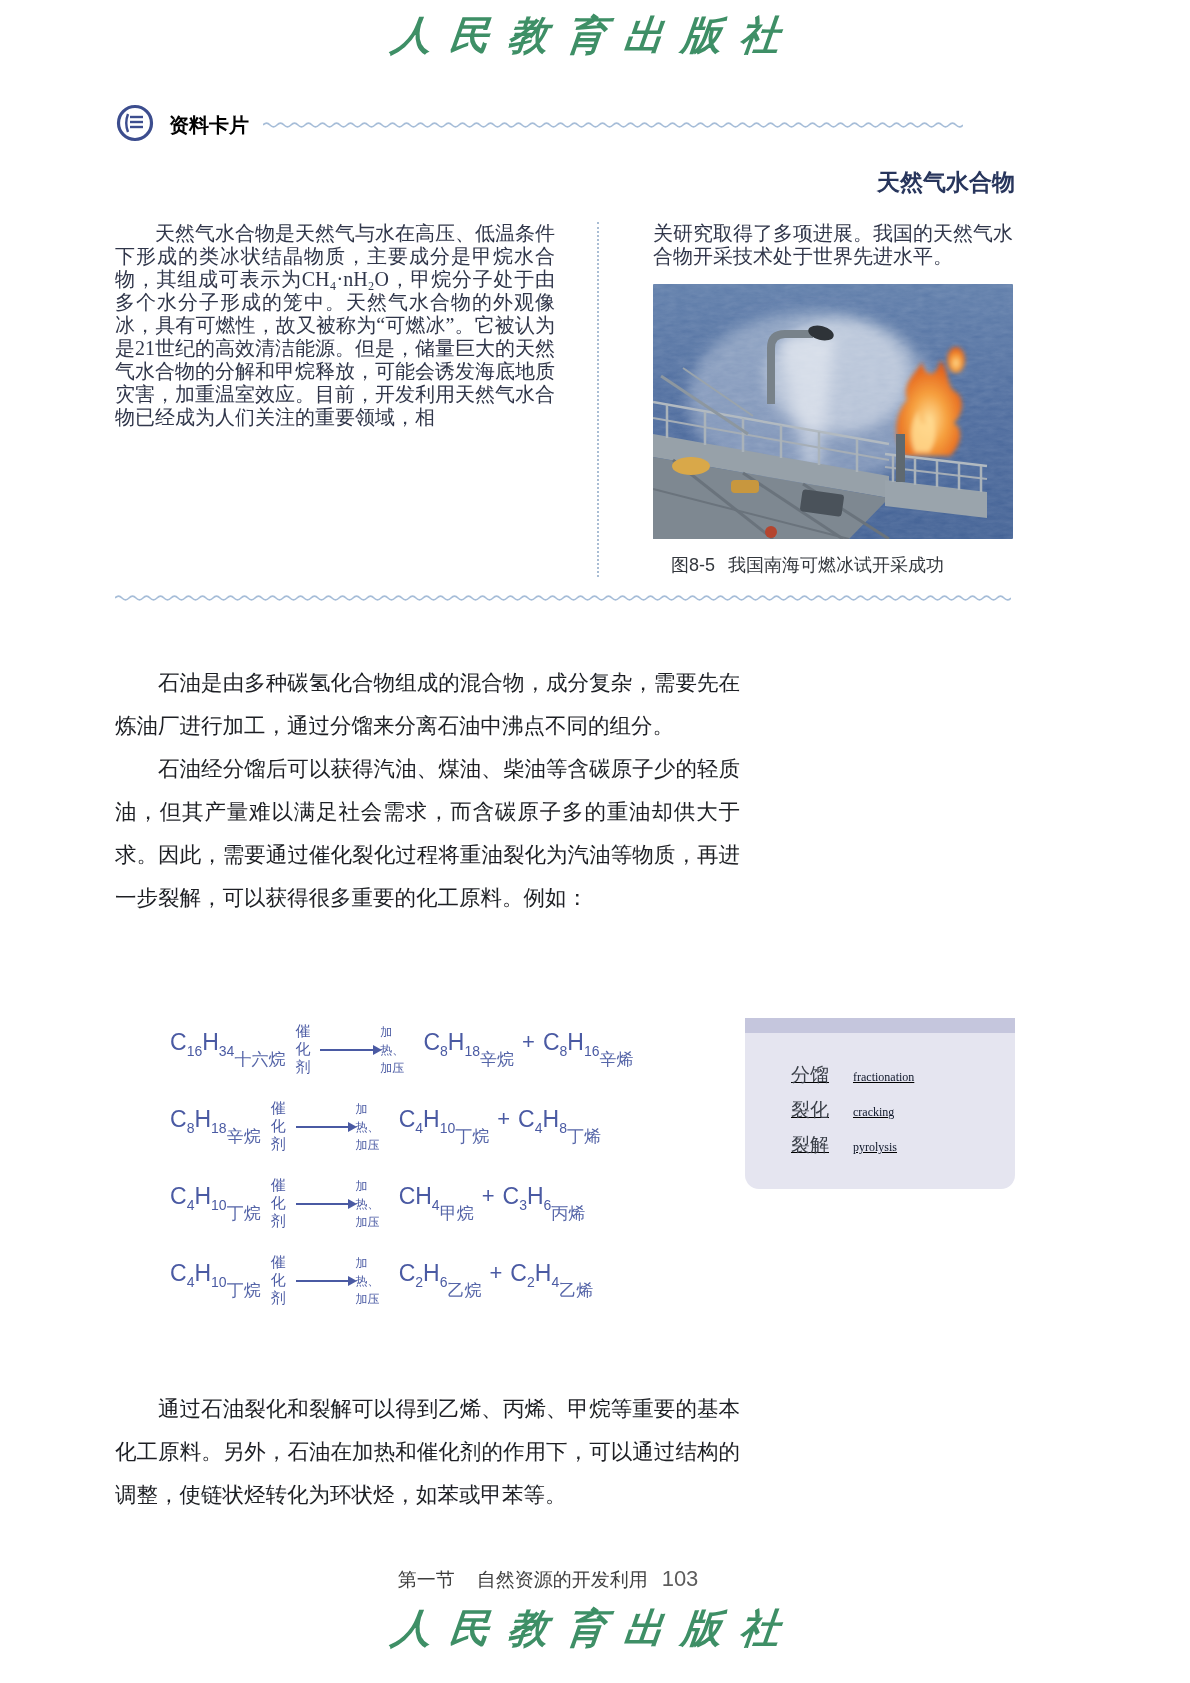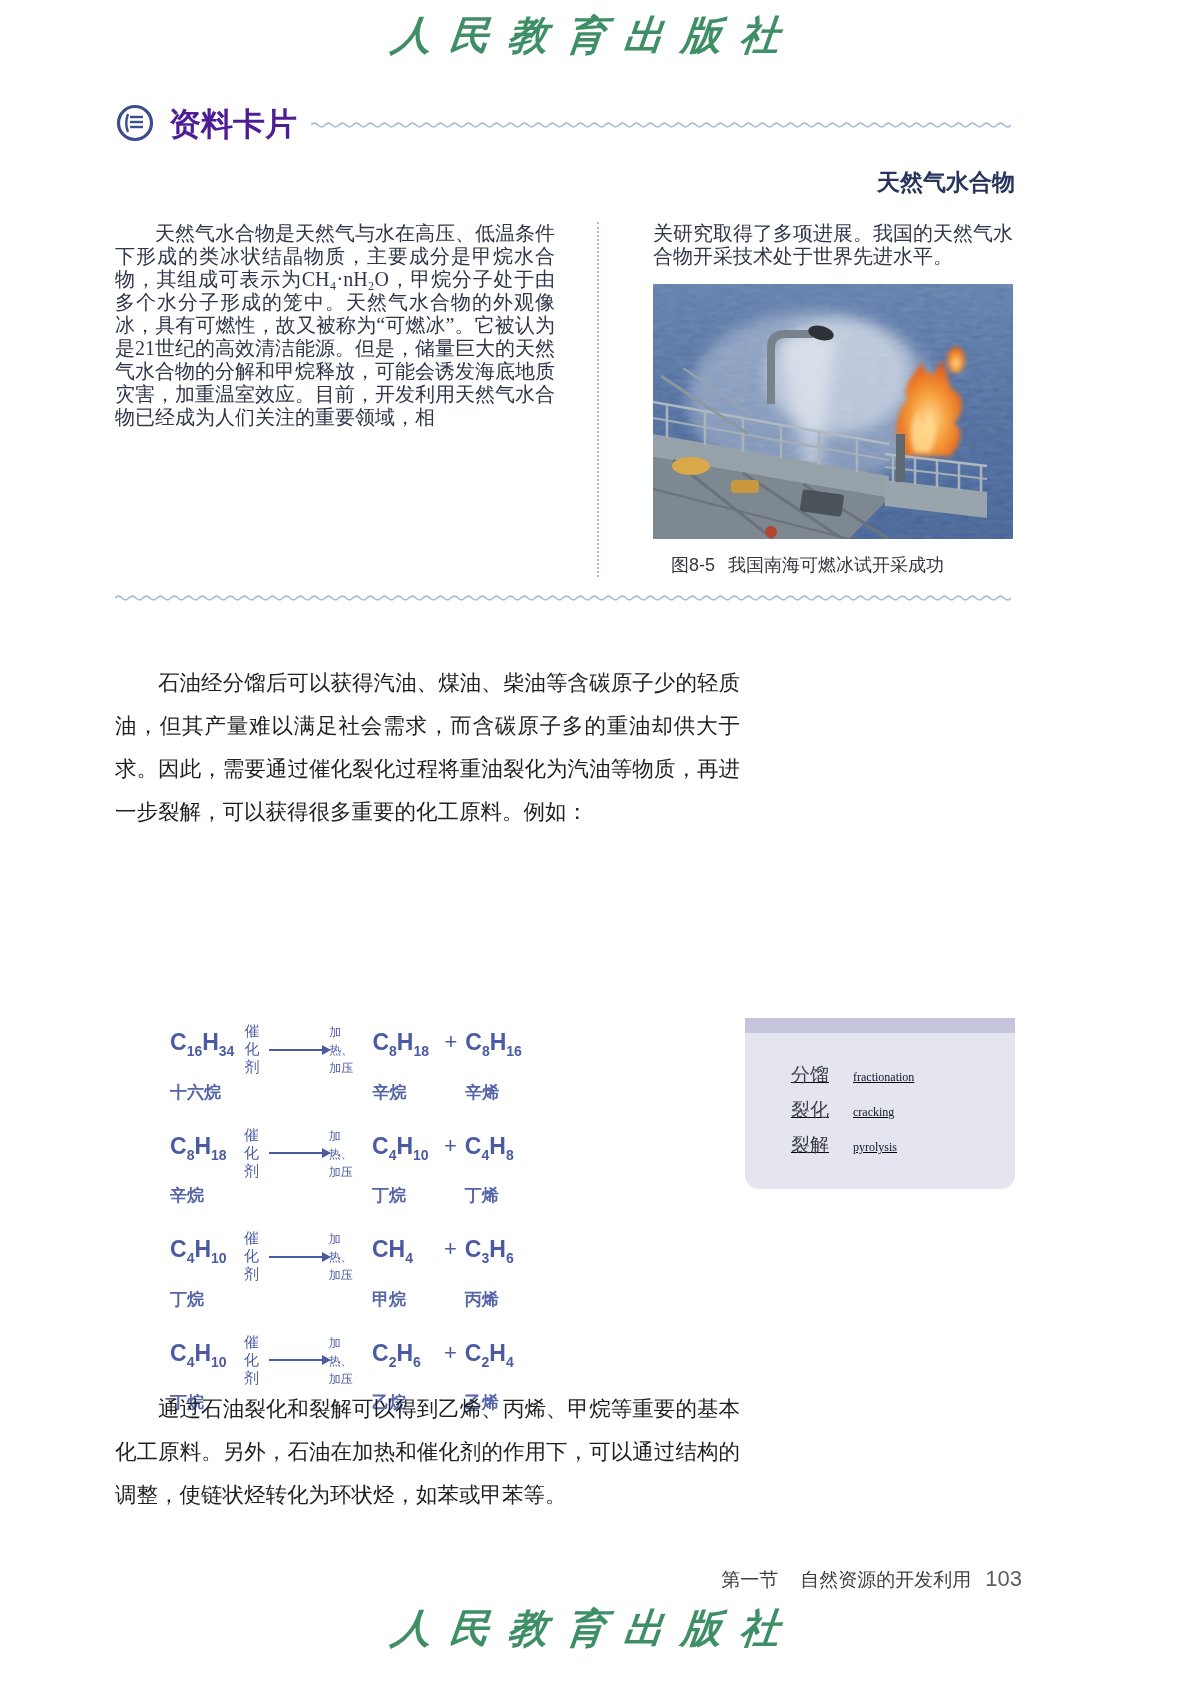--- a/index.html
+++ b/index.html
@@ -10,21 +10,21 @@
   .logo{position:absolute;left:0;width:100%;text-align:center;color:#3e8f66;
         font-family:"DejaVu Serif",serif;font-style:italic;font-weight:bold;
         font-size:40px;letter-spacing:18px;transform:skewX(-6deg);}
   .logo-top{top:8px;}
   .logo-bottom{top:1601px;}
 
   
   .card{position:absolute;left:115px;top:103px;width:900px;}
   .card-header{display:flex;align-items:center;gap:14px;height:44px;}
   .card-label{font-family:"Liberation Sans","DejaVu Sans",sans-serif;font-weight:bold;
-              font-size:32px;color:#4c1d95;white-space:nowrap;}
+              font-size:20px;color:#000000;white-space:nowrap;}
   .wave{display:block;}
   .wave path{fill:none;stroke:#a6bdd8;stroke-width:1.6;}
   .card-title{text-align:right;margin-top:20px;font-family:"Liberation Sans","DejaVu Sans",sans-serif;
               font-weight:bold;font-size:23px;color:#27355c;}
   .card-cols{display:flex;margin-top:24px;}
   .card-col-left{width:440px;padding-right:42px;border-right:2px dotted #a9bdd4;}
   .card-col-right{width:360px;padding-left:54px;}
   .card-text{font-size:20px;line-height:23px;color:#30364a;text-align:justify;margin:0;}
   .indent{text-indent:2em;}
   .figure{margin-top:16px;}
@@ -38,42 +38,42 @@
   .bodytext{position:absolute;left:115px;width:625px;font-size:21.5px;line-height:43px;
             color:#1d1f24;text-align:justify;}
   .bodytext p{margin:0;text-indent:2em;}
   .para-block-1{top:662px;}
   .para-block-2{top:1388px;}
 
   
   .equations{position:absolute;left:170px;top:1022px;width:470px;
              font-family:"Liberation Sans","DejaVu Sans",sans-serif;color:#4a5aa3;}
   .equation{display:flex;align-items:flex-start;margin-bottom:22px;}
-  .species{display:inline-flex;flex-direction:column;align-items:flex-start;min-width:64px;font-weight:bold;}
+  .species{display:inline-flex;flex-direction:row;align-items:flex-end;min-width:64px;}
   .formula{font-size:23px;line-height:40px;white-space:nowrap;}
   .formula sub{font-size:14px;}
   .species-name{font-size:17px;color:#5565a8;margin-top:10px;font-family:"Liberation Serif","DejaVu Serif",serif;}
   .arrow-group{display:inline-flex;flex-direction:row;align-items:center;margin:0 10px;width:118px;}
   .cond-top{font-size:15px;line-height:18px;margin-bottom:1px;}
   .arrow-line{position:relative;width:108px;height:2px;background:#4a5aa3;margin:2px 0;}
   .arrow-line::after{content:"";position:absolute;right:-2px;top:-4px;border-left:9px solid #4a5aa3;
                      border-top:5px solid transparent;border-bottom:5px solid transparent;}
   .cond-bottom{font-size:12px;line-height:18px;margin-top:1px;}
   .plus{font-size:22px;line-height:40px;margin:0 8px;}
 
   
   .vocab{position:absolute;left:745px;top:1018px;width:270px;text-decoration:underline;}
   .vocab-strip{height:15px;background:#c5c6dd;}
   .vocab-body{background:#e5e5f0;border-radius:0 0 14px 14px;padding:20px 10px 22px 46px;}
   .vocab-row{display:flex;align-items:baseline;margin:9px 0;}
   .vocab-zh{font-size:19px;color:#3a3f48;width:62px;}
   .vocab-en{font-size:12px;color:#0f172a;}
 
   
-  .footer{position:absolute;left:122px;top:1566px;width:900px;text-align:right;
+  .footer{position:absolute;left:98px;top:1566px;width:900px;text-align:center;
           font-family:"Liberation Sans","DejaVu Sans",sans-serif;color:#3f3f3f;font-size:19px;}
   .footer .chap{margin-left:22px;}
   .footer .pagenum{margin-left:14px;font-size:22px;color:#5c5c5c;}
 </style>
 </head>
 <body>
 
 <div class="page">
 
   <div class="logo logo-top">人民教育出版社</div>
@@ -192,20 +192,21 @@
     </div>
 
     <div class="card-bottom-wave">
       <svg class="wave" width="896" height="10" viewBox="0 0 896 10">
           <path d="M0 5 Q3.5 1.2 7 5 Q10.5 8.8 14 5 Q17.5 1.2 21 5 Q24.5 8.8 28 5 Q31.5 1.2 35 5 Q38.5 8.8 42 5 Q45.5 1.2 49 5 Q52.5 8.8 56 5 Q59.5 1.2 63 5 Q66.5 8.8 70 5 Q73.5 1.2 77 5 Q80.5 8.8 84 5 Q87.5 1.2 91 5 Q94.5 8.8 98 5 Q101.5 1.2 105 5 Q108.5 8.8 112 5 Q115.5 1.2 119 5 Q122.5 8.8 126 5 Q129.5 1.2 133 5 Q136.5 8.8 140 5 Q143.5 1.2 147 5 Q150.5 8.8 154 5 Q157.5 1.2 161 5 Q164.5 8.8 168 5 Q171.5 1.2 175 5 Q178.5 8.8 182 5 Q185.5 1.2 189 5 Q192.5 8.8 196 5 Q199.5 1.2 203 5 Q206.5 8.8 210 5 Q213.5 1.2 217 5 Q220.5 8.8 224 5 Q227.5 1.2 231 5 Q234.5 8.8 238 5 Q241.5 1.2 245 5 Q248.5 8.8 252 5 Q255.5 1.2 259 5 Q262.5 8.8 266 5 Q269.5 1.2 273 5 Q276.5 8.8 280 5 Q283.5 1.2 287 5 Q290.5 8.8 294 5 Q297.5 1.2 301 5 Q304.5 8.8 308 5 Q311.5 1.2 315 5 Q318.5 8.8 322 5 Q325.5 1.2 329 5 Q332.5 8.8 336 5 Q339.5 1.2 343 5 Q346.5 8.8 350 5 Q353.5 1.2 357 5 Q360.5 8.8 364 5 Q367.5 1.2 371 5 Q374.5 8.8 378 5 Q381.5 1.2 385 5 Q388.5 8.8 392 5 Q395.5 1.2 399 5 Q402.5 8.8 406 5 Q409.5 1.2 413 5 Q416.5 8.8 420 5 Q423.5 1.2 427 5 Q430.5 8.8 434 5 Q437.5 1.2 441 5 Q444.5 8.8 448 5 Q451.5 1.2 455 5 Q458.5 8.8 462 5 Q465.5 1.2 469 5 Q472.5 8.8 476 5 Q479.5 1.2 483 5 Q486.5 8.8 490 5 Q493.5 1.2 497 5 Q500.5 8.8 504 5 Q507.5 1.2 511 5 Q514.5 8.8 518 5 Q521.5 1.2 525 5 Q528.5 8.8 532 5 Q535.5 1.2 539 5 Q542.5 8.8 546 5 Q549.5 1.2 553 5 Q556.5 8.8 560 5 Q563.5 1.2 567 5 Q570.5 8.8 574 5 Q577.5 1.2 581 5 Q584.5 8.8 588 5 Q591.5 1.2 595 5 Q598.5 8.8 602 5 Q605.5 1.2 609 5 Q612.5 8.8 616 5 Q619.5 1.2 623 5 Q626.5 8.8 630 5 Q633.5 1.2 637 5 Q640.5 8.8 644 5 Q647.5 1.2 651 5 Q654.5 8.8 658 5 Q661.5 1.2 665 5 Q668.5 8.8 672 5 Q675.5 1.2 679 5 Q682.5 8.8 686 5 Q689.5 1.2 693 5 Q696.5 8.8 700 5 Q703.5 1.2 707 5 Q710.5 8.8 714 5 Q717.5 1.2 721 5 Q724.5 8.8 728 5 Q731.5 1.2 735 5 Q738.5 8.8 742 5 Q745.5 1.2 749 5 Q752.5 8.8 756 5 Q759.5 1.2 763 5 Q766.5 8.8 770 5 Q773.5 1.2 777 5 Q780.5 8.8 784 5 Q787.5 1.2 791 5 Q794.5 8.8 798 5 Q801.5 1.2 805 5 Q808.5 8.8 812 5 Q815.5 1.2 819 5 Q822.5 8.8 826 5 Q829.5 1.2 833 5 Q836.5 8.8 840 5 Q843.5 1.2 847 5 Q850.5 8.8 854 5 Q857.5 1.2 861 5 Q864.5 8.8 868 5 Q871.5 1.2 875 5 Q878.5 8.8 882 5 Q885.5 1.2 889 5 Q892.5 8.8 896 5"></path>
         </svg>
     </div>
   </div>
 
   <div class="bodytext para-block-1">
+    <p>石油是由多种碳氢化合物组成的混合物，成分复杂，需要先在炼油厂进行加工，通过分馏来分离石油中沸点不同的组分。</p>
     <p>石油经分馏后可以获得汽油、煤油、柴油等含碳原子少的轻质油，但其产量难以满足社会需求，而含碳原子多的重油却供大于求。因此，需要通过催化裂化过程将重油裂化为汽油等物质，再进一步裂解，可以获得很多重要的化工原料。例如：</p>
   </div>
 
   <div class="equations">
 
     <div class="equation">
       <span class="species">
         <span class="formula">C<sub>16</sub>H<sub>34</sub></span>
         <span class="species-name">十六烷</span>
       </span>

